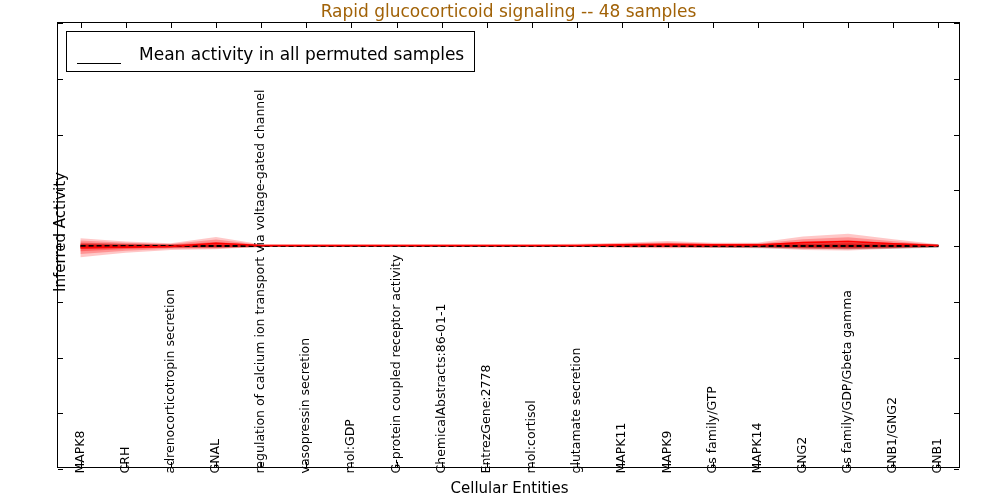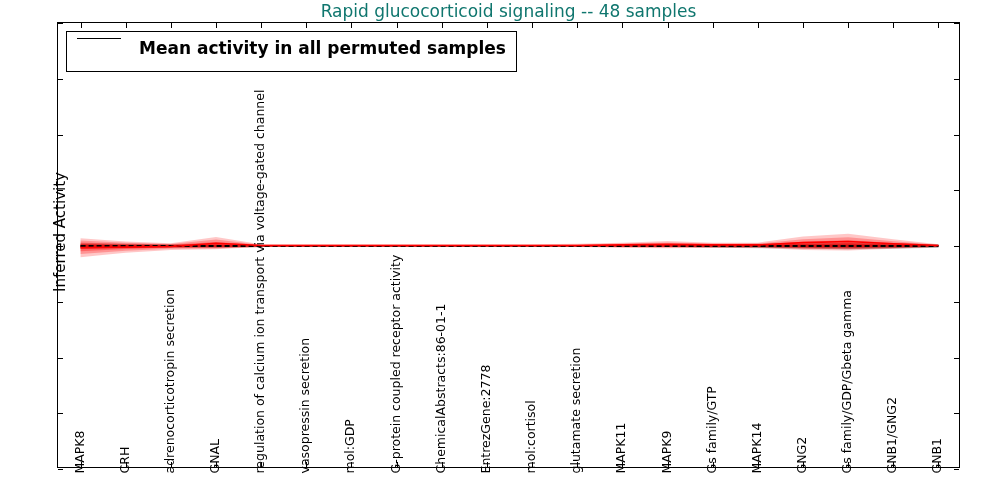--- a/index.html
+++ b/index.html
@@ -22,21 +22,21 @@
     background: #ffffff;
   }
   
   #chart-title {
     position: absolute;
     left: 57px;
     top: 1px;
     width: 903px;
     text-align: center;
     font-size: 17px;
-    color: #0f766e;
+    color: #a16207;
     white-space: nowrap;
     line-height: 20px;
   }
   
   #plot-area {
     position: absolute;
     left: 57px;
     top: 22px;
     width: 903px;
     height: 446px;
@@ -113,23 +113,22 @@
     left: 8px;
     top: 8px;
     background: #ffffff;
     border: 1px solid #000000;
     padding: 6px 10px 7px 10px;
     box-sizing: border-box;
     z-index: 20;
   }
   .legend-row {
     display: flex;
-    align-items: flex-start;
+    align-items: flex-end;
     height: 26px;
-    font-weight: bold;
   }
   .legend-swatch {
     width: 44px;
     height: 0;
     border-top: 1.6px solid #000000;
     margin-right: 18px;
     flex: 0 0 44px;
   }
   .legend-swatch.red { border-top-color: #ff0000; }
   .legend-text {
@@ -246,20 +245,21 @@
         <div class="xtick-label" style="left: 795.125px;">Gs family/GDP/Gbeta gamma</div>
         <div class="xtick-mark" style="left: 835.275px;"></div>
         <div class="xtick-mark top" style="left: 835.275px;"></div>
         <div class="xtick-label" style="left: 840.275px;">GNB1/GNG2</div>
         <div class="xtick-mark" style="left: 880.425px;"></div>
         <div class="xtick-mark top" style="left: 880.425px;"></div>
         <div class="xtick-label" style="left: 885.425px;">GNB1</div>
       </div>
 
     <div id="y-axis-label">Inferred Activity</div>
+    <div id="x-axis-label">Cellular Entities</div>
 
     <div id="legend">
       <div class="legend-row">
         <span class="legend-swatch"></span>
         <span class="legend-text">Mean activity in all permuted samples</span>
       </div>
     </div>
 
   </div>
 </div>

